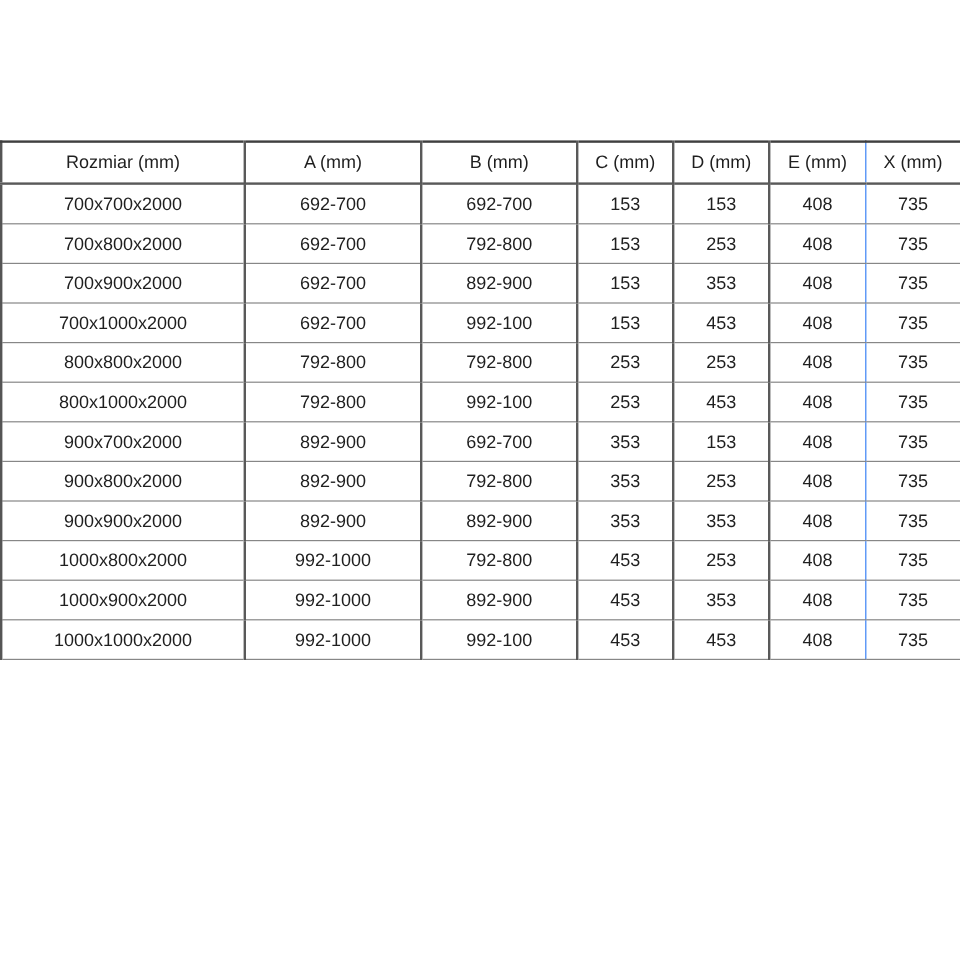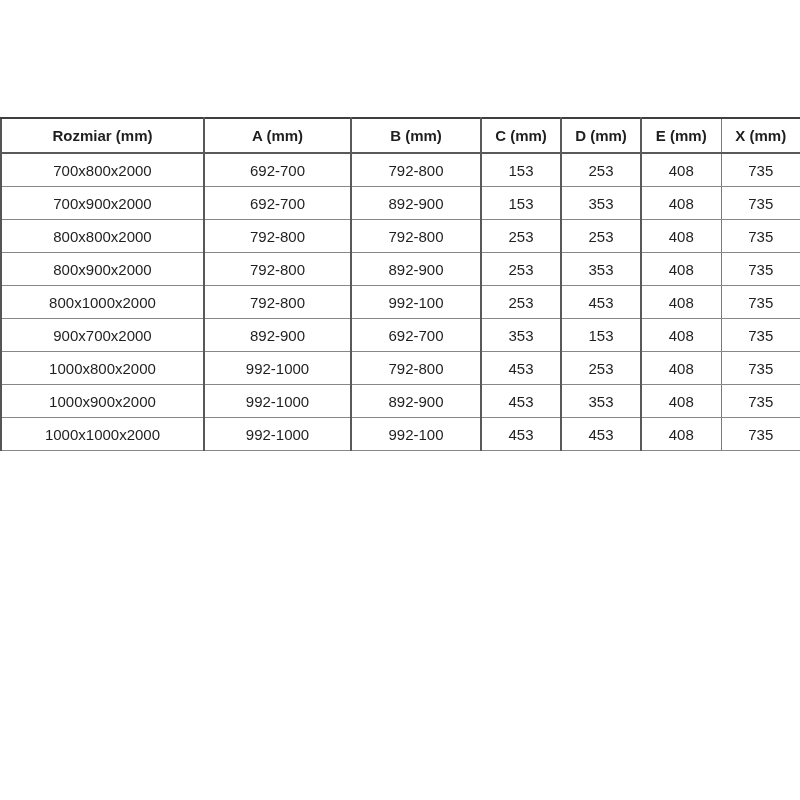--- a/index.html
+++ b/index.html
@@ -43,21 +43,21 @@
   th, td {
     text-align: center;
     vertical-align: middle;
     font-size: 15px;
     padding: 0;
     overflow: hidden;
     white-space: nowrap;
     border-right: 2px solid #595959;
   }
   th {
-    font-weight: bold;
+    font-weight: normal;
     height: 33px;
     border-bottom: 2px solid #595959;
   }
   td {
     font-weight: normal;
     height: 32px;
     border-bottom: 1px solid #878787;
   }
   th:last-child, td:last-child {
     border-right: none;
@@ -86,70 +86,97 @@
         <th>A (mm)</th>
         <th>B (mm)</th>
         <th>C (mm)</th>
         <th>D (mm)</th>
         <th class="light-right">E (mm)</th>
         <th>X (mm)</th>
       </tr>
     </thead>
     <tbody>
         <tr>
+          <td>700x700x2000</td>
+          <td>692-700</td>
+          <td>692-700</td>
+          <td>153</td>
+          <td>153</td>
+          <td class="light-right">408</td>
+          <td>735</td>
+        </tr>
+        <tr>
           <td>700x800x2000</td>
           <td>692-700</td>
           <td>792-800</td>
           <td>153</td>
           <td>253</td>
           <td class="light-right">408</td>
           <td>735</td>
         </tr>
         <tr>
           <td>700x900x2000</td>
           <td>692-700</td>
           <td>892-900</td>
           <td>153</td>
           <td>353</td>
           <td class="light-right">408</td>
           <td>735</td>
         </tr>
         <tr>
+          <td>700x1000x2000</td>
+          <td>692-700</td>
+          <td>992-100</td>
+          <td>153</td>
+          <td>453</td>
+          <td class="light-right">408</td>
+          <td>735</td>
+        </tr>
+        <tr>
           <td>800x800x2000</td>
           <td>792-800</td>
           <td>792-800</td>
           <td>253</td>
           <td>253</td>
           <td class="light-right">408</td>
           <td>735</td>
         </tr>
         <tr>
-          <td>800x900x2000</td>
-          <td>792-800</td>
-          <td>892-900</td>
-          <td>253</td>
-          <td>353</td>
-          <td class="light-right">408</td>
-          <td>735</td>
-        </tr>
-        <tr>
           <td>800x1000x2000</td>
           <td>792-800</td>
           <td>992-100</td>
           <td>253</td>
           <td>453</td>
           <td class="light-right">408</td>
           <td>735</td>
         </tr>
         <tr>
           <td>900x700x2000</td>
           <td>892-900</td>
           <td>692-700</td>
           <td>353</td>
           <td>153</td>
+          <td class="light-right">408</td>
+          <td>735</td>
+        </tr>
+        <tr>
+          <td>900x800x2000</td>
+          <td>892-900</td>
+          <td>792-800</td>
+          <td>353</td>
+          <td>253</td>
+          <td class="light-right">408</td>
+          <td>735</td>
+        </tr>
+        <tr>
+          <td>900x900x2000</td>
+          <td>892-900</td>
+          <td>892-900</td>
+          <td>353</td>
+          <td>353</td>
           <td class="light-right">408</td>
           <td>735</td>
         </tr>
         <tr>
           <td>1000x800x2000</td>
           <td>992-1000</td>
           <td>792-800</td>
           <td>453</td>
           <td>253</td>
           <td class="light-right">408</td>

